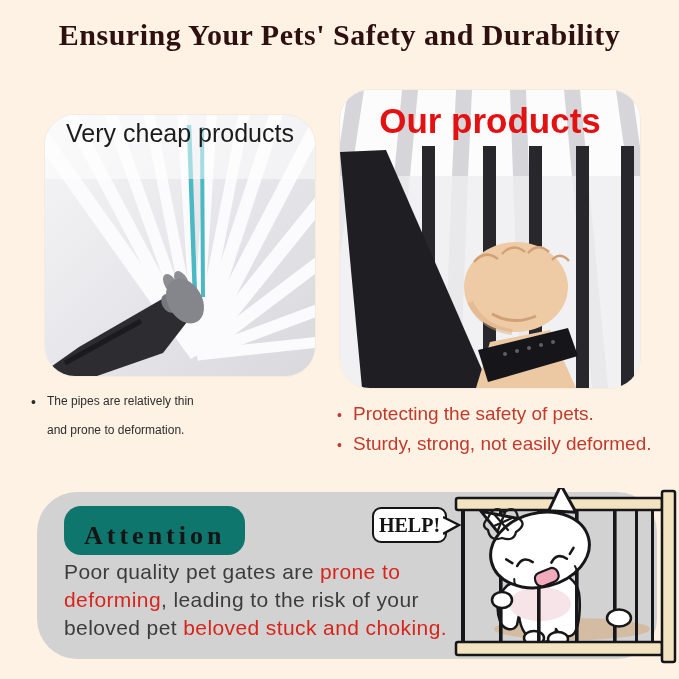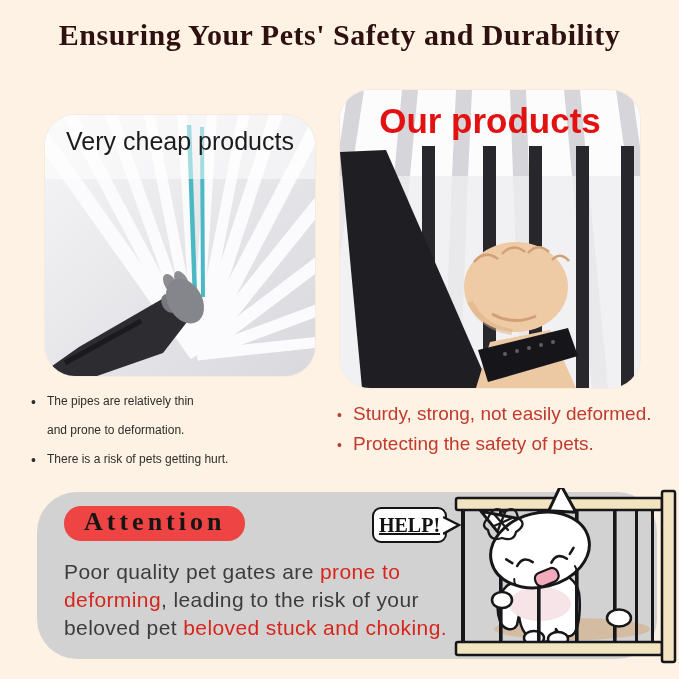--- a/index.html
+++ b/index.html
@@ -12,53 +12,53 @@
     position:absolute; top:16px; left:0; width:679px; margin:0;
     text-align:center; font-family:"Liberation Serif", serif;
     font-weight:700; font-size:30px; line-height:1.25;
     letter-spacing:.5px; color:#2f1010;
   }
   .panel { position:absolute; border-radius:30px; overflow:hidden; box-shadow:0 0 0 1px rgba(0,0,0,.03); }
   .panel svg { display:block; }
   .panel-cheap { left:45px; top:115px; width:270px; height:261px; }
   .panel-ours  { left:340px; top:90px;  width:300px; height:298px; }
   .panel-label { position:absolute; left:0; width:100%; text-align:center; }
-  .cheap-label { top:12px; font-size:25px; color:#1c1c1c; }
+  .cheap-label { top:4px; font-size:25px; color:#1c1c1c; }
   .ours-label  { top:11px; font-size:35px; font-weight:700; color:#e21212; }
 
   .bullets { position:absolute; margin:0; padding:0; list-style:none; }
   .bullets li { position:relative; padding-left:17px; }
   .bullets li span { white-space:pre-line; }
   .bullets li::before { content:"•"; position:absolute; left:1px; top:1px; font-size:14px; }
   .bullets-cheap { left:30px; top:387px; width:320px; font-size:12px; line-height:29px; color:#2d2d2d; }
   .bullets-ours  { left:336px; top:399px; font-size:19px; line-height:30px; color:#c23a2c; }
   .bullets-ours li, .bullets-ours li span { white-space:nowrap; }
 
   .attention-panel {
     position:absolute; left:37px; top:492px; width:620px; height:167px;
     border-radius:40px; background:#d2d2d2;
   }
   .attention-badge {
-    position:absolute; left:27px; top:14px; padding:1px 20px 4px;
-    background:#ef4444; border-radius:17px;
+    position:absolute; left:27px; top:14px; padding:15px 20px 4px;
+    background:#0f766e; border-radius:17px;
     font-family:"Liberation Serif", serif; font-weight:700; font-size:26px;
     letter-spacing:4px; color:#151515;
   }
   .attention-text {
     position:absolute; left:27px; top:66px; width:428px; margin:0;
     font-size:21px; line-height:28px; letter-spacing:.4px; color:#3c3c3c;
     white-space:pre-line;
   }
   .attention-text .red { color:#d8251c; }
 
   .help-bubble {
     position:absolute; left:372px; top:507px; width:71px; height:32px; z-index:3;
     background:#fff; border:2.5px solid #141414; border-radius:9px;
     text-align:center; font-family:"Liberation Serif", serif; font-weight:700;
-    font-size:20px; line-height:32px; color:#141414;text-decoration:underline;
+    font-size:20px; line-height:32px; color:#141414;
   }
   .bubble-tail { position:absolute; left:69px; top:6px; }
 
   .gate { position:absolute; left:452px; top:488px; z-index:2; }
 </style>
 </head>
 <body>
 
 <div class="canvas">
 
@@ -154,25 +154,24 @@
           <circle cx="213" cy="252" r="2"></circle>
         </g>
       </g>
     </svg>
     <div class="panel-label ours-label">Our products</div>
   </section>
 
   <ul class="bullets bullets-cheap">
     <li><span>The pipes are relatively thin
 and prone to deformation.</span></li>
-    <li><span>There is a risk of pets getting hurt.</span></li>
   </ul>
   <ul class="bullets bullets-ours">
+    <li><span>Protecting the safety of pets.</span></li>
     <li><span>Sturdy, strong, not easily deformed.</span></li>
-    <li><span>Protecting the safety of pets.</span></li>
   </ul>
 
   <section class="attention-panel">
     <div class="attention-badge">Attention</div>
     <p class="attention-text"><span>Poor quality pet gates are </span><span class="red">prone to
 deforming</span><span>, leading to the risk of your
 beloved pet </span><span class="red">beloved stuck and choking.</span></p>
   </section>
 
   <div class="help-bubble">

